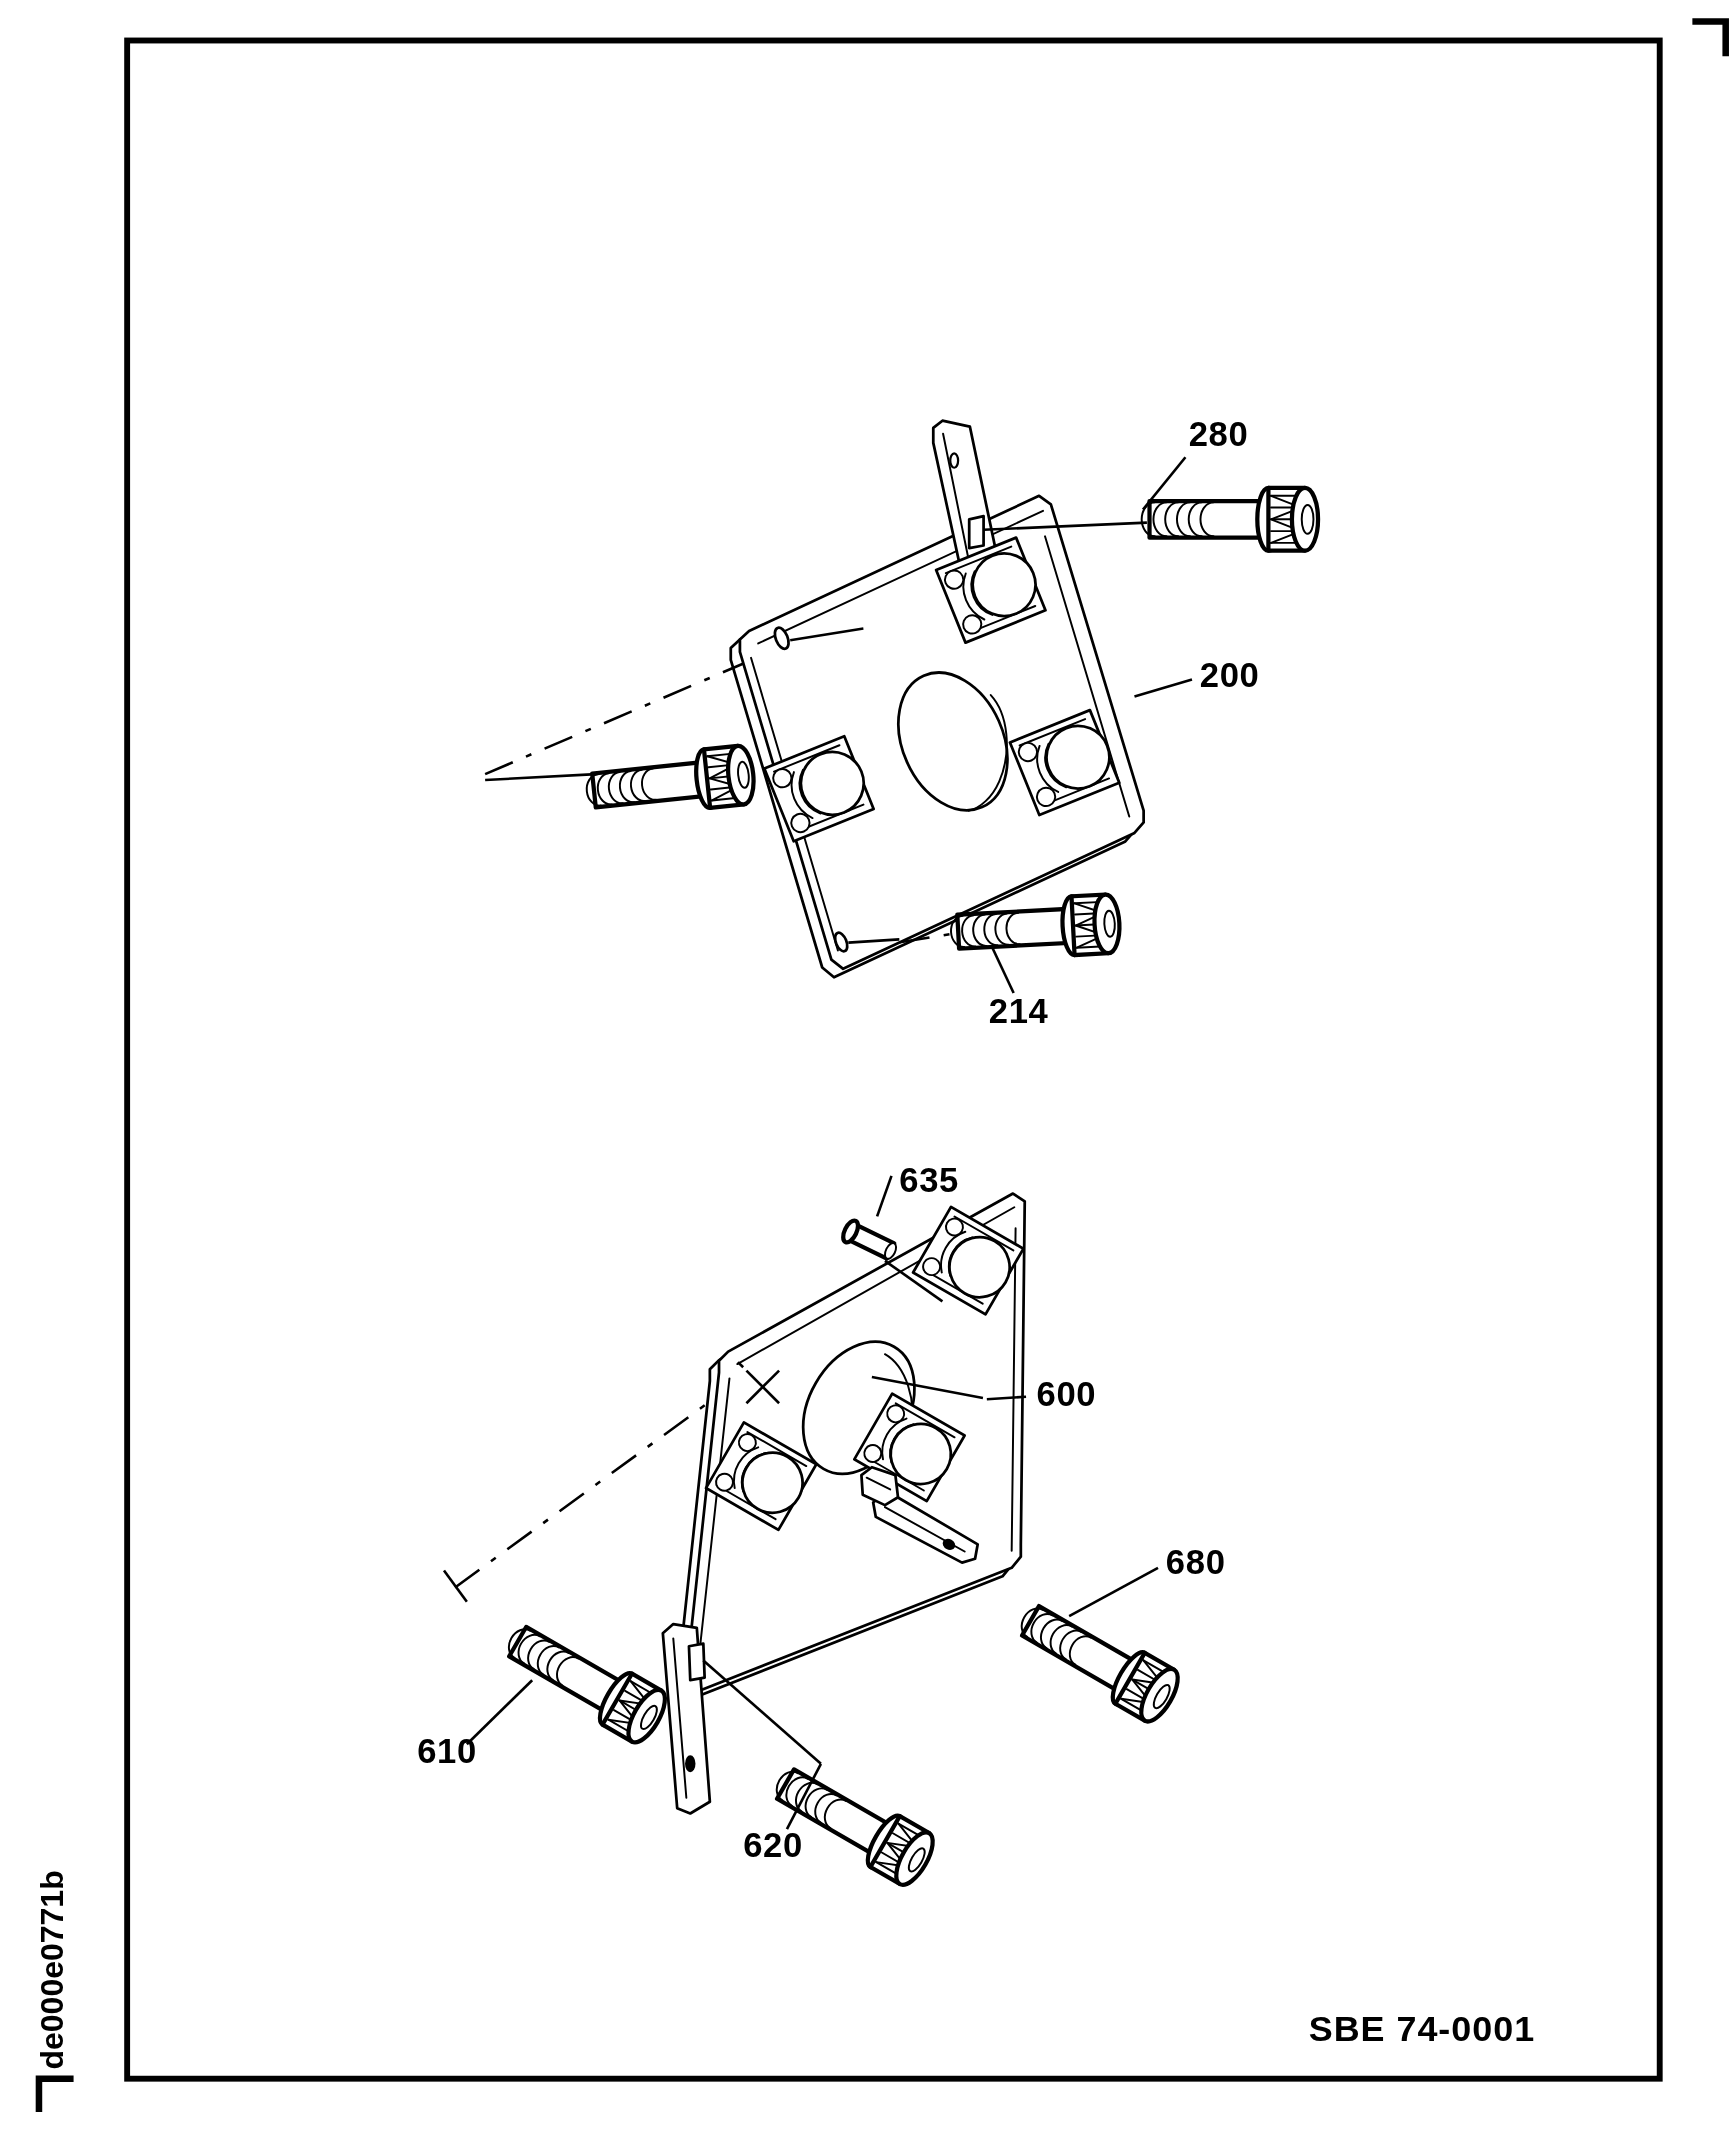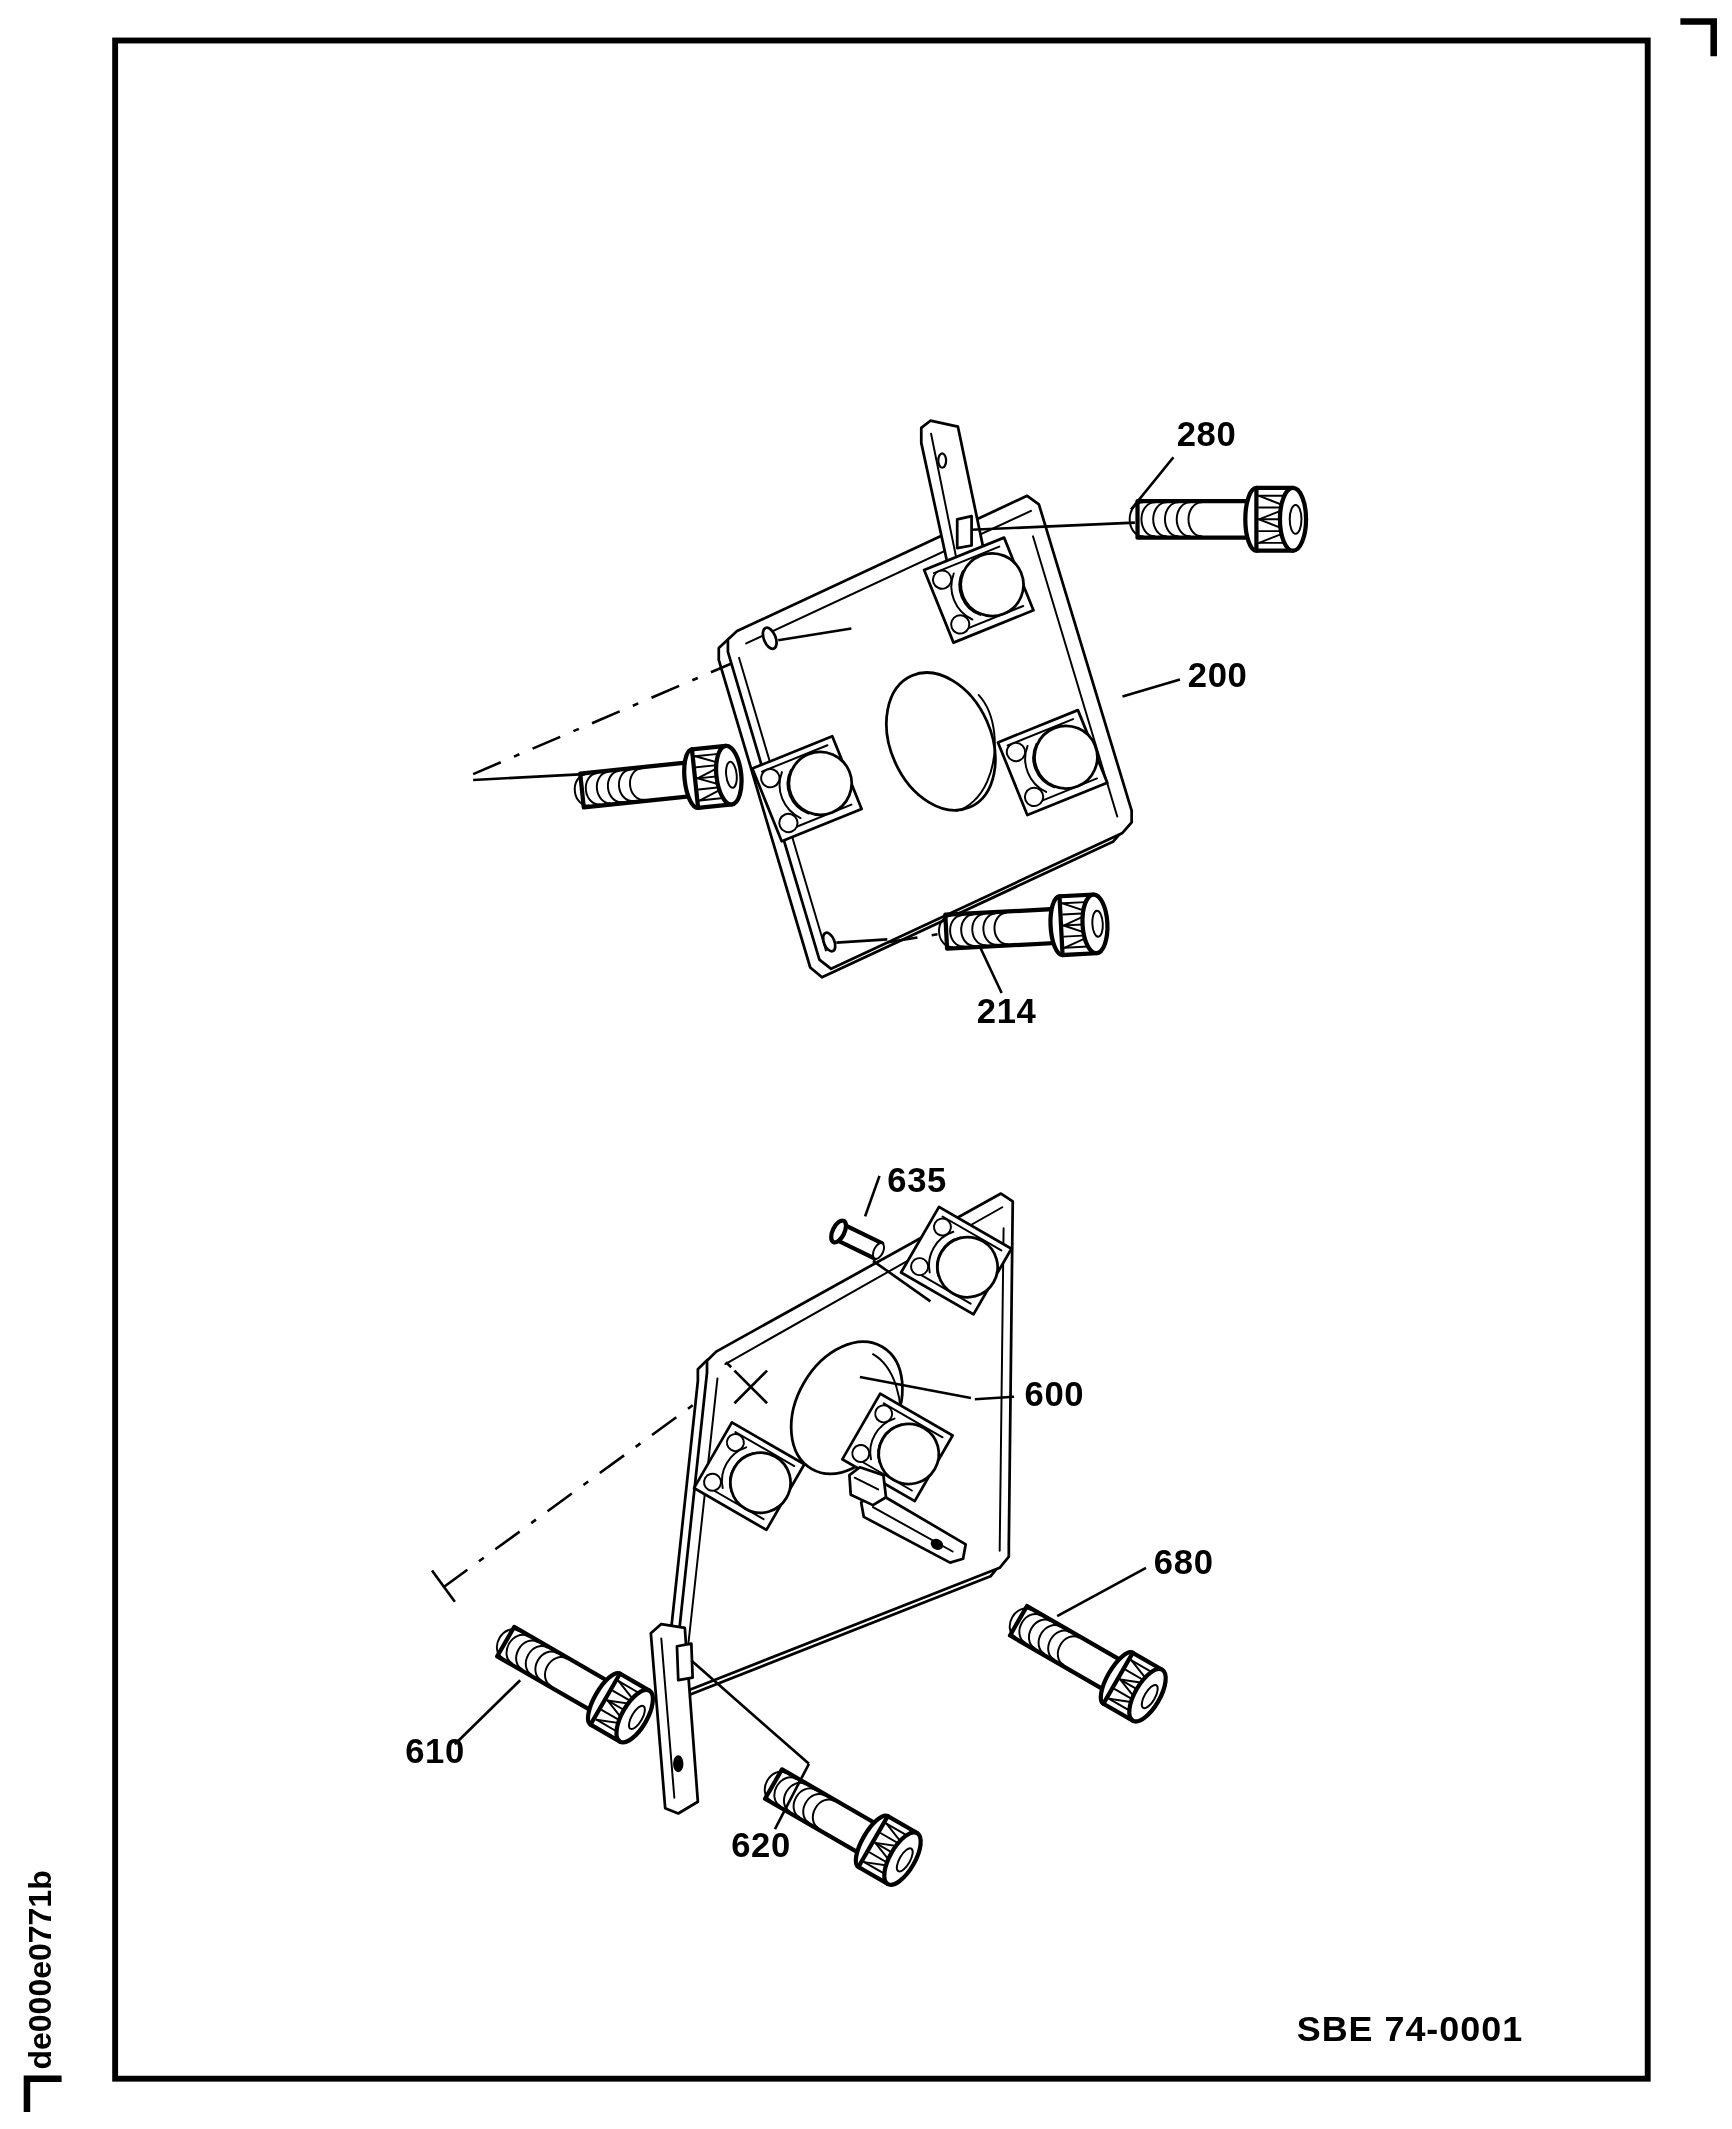--- a/index.html
+++ b/index.html
@@ -10,21 +10,21 @@
   }
   body {
     width: 1732px;
     height: 2129px;
     font-family: "Liberation Sans", sans-serif;
     overflow: hidden;
     position: relative;
   }
   #sheet {
     position: absolute;
-    left: 4px; top: 0;
+    left: 16px; top: 0;
     width: 1424px;
     height: 2129px;
   }
   svg { display: block; }
   .ln   { fill: none; stroke: #000; stroke-width: 4.2; stroke-linecap: round; stroke-linejoin: round; }
   .lnT  { fill: none; stroke: #000; stroke-width: 3.0; stroke-linecap: round; stroke-linejoin: round; }
   .lead { fill: none; stroke: #000; stroke-width: 4.0; stroke-linecap: butt; }
   .dash { fill: none; stroke: #000; stroke-width: 4.0; stroke-linecap: butt;
           stroke-dasharray: 46 22 9 22; }
   .wht  { fill: #ffffff; stroke: #000; stroke-width: 4.2; stroke-linejoin: round; }

